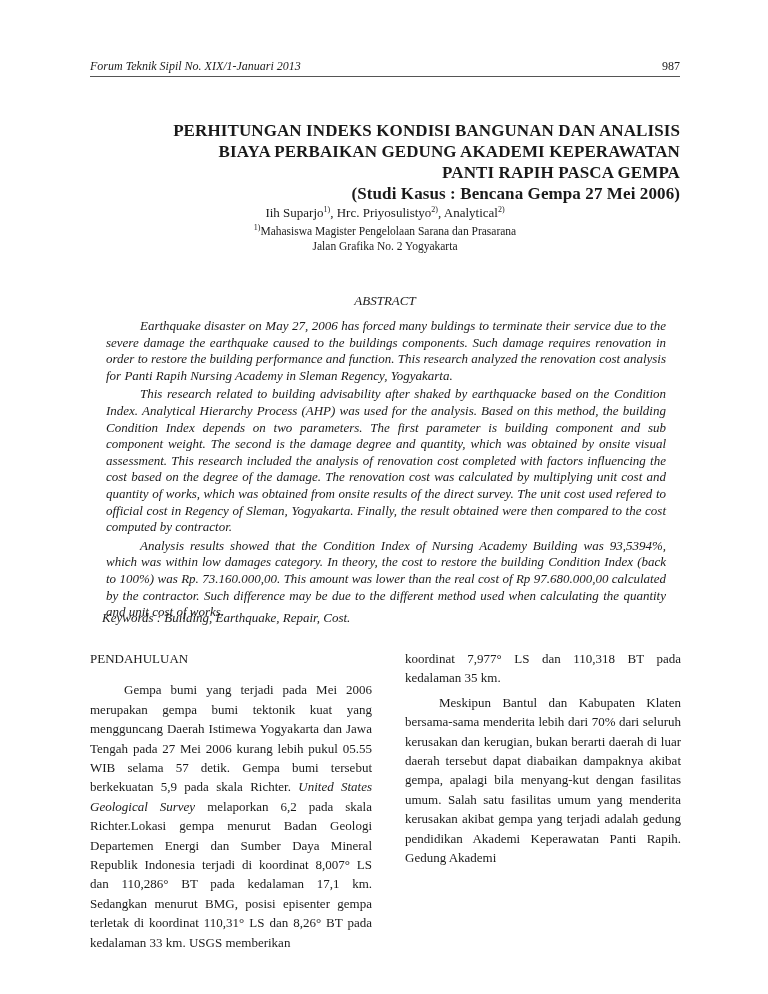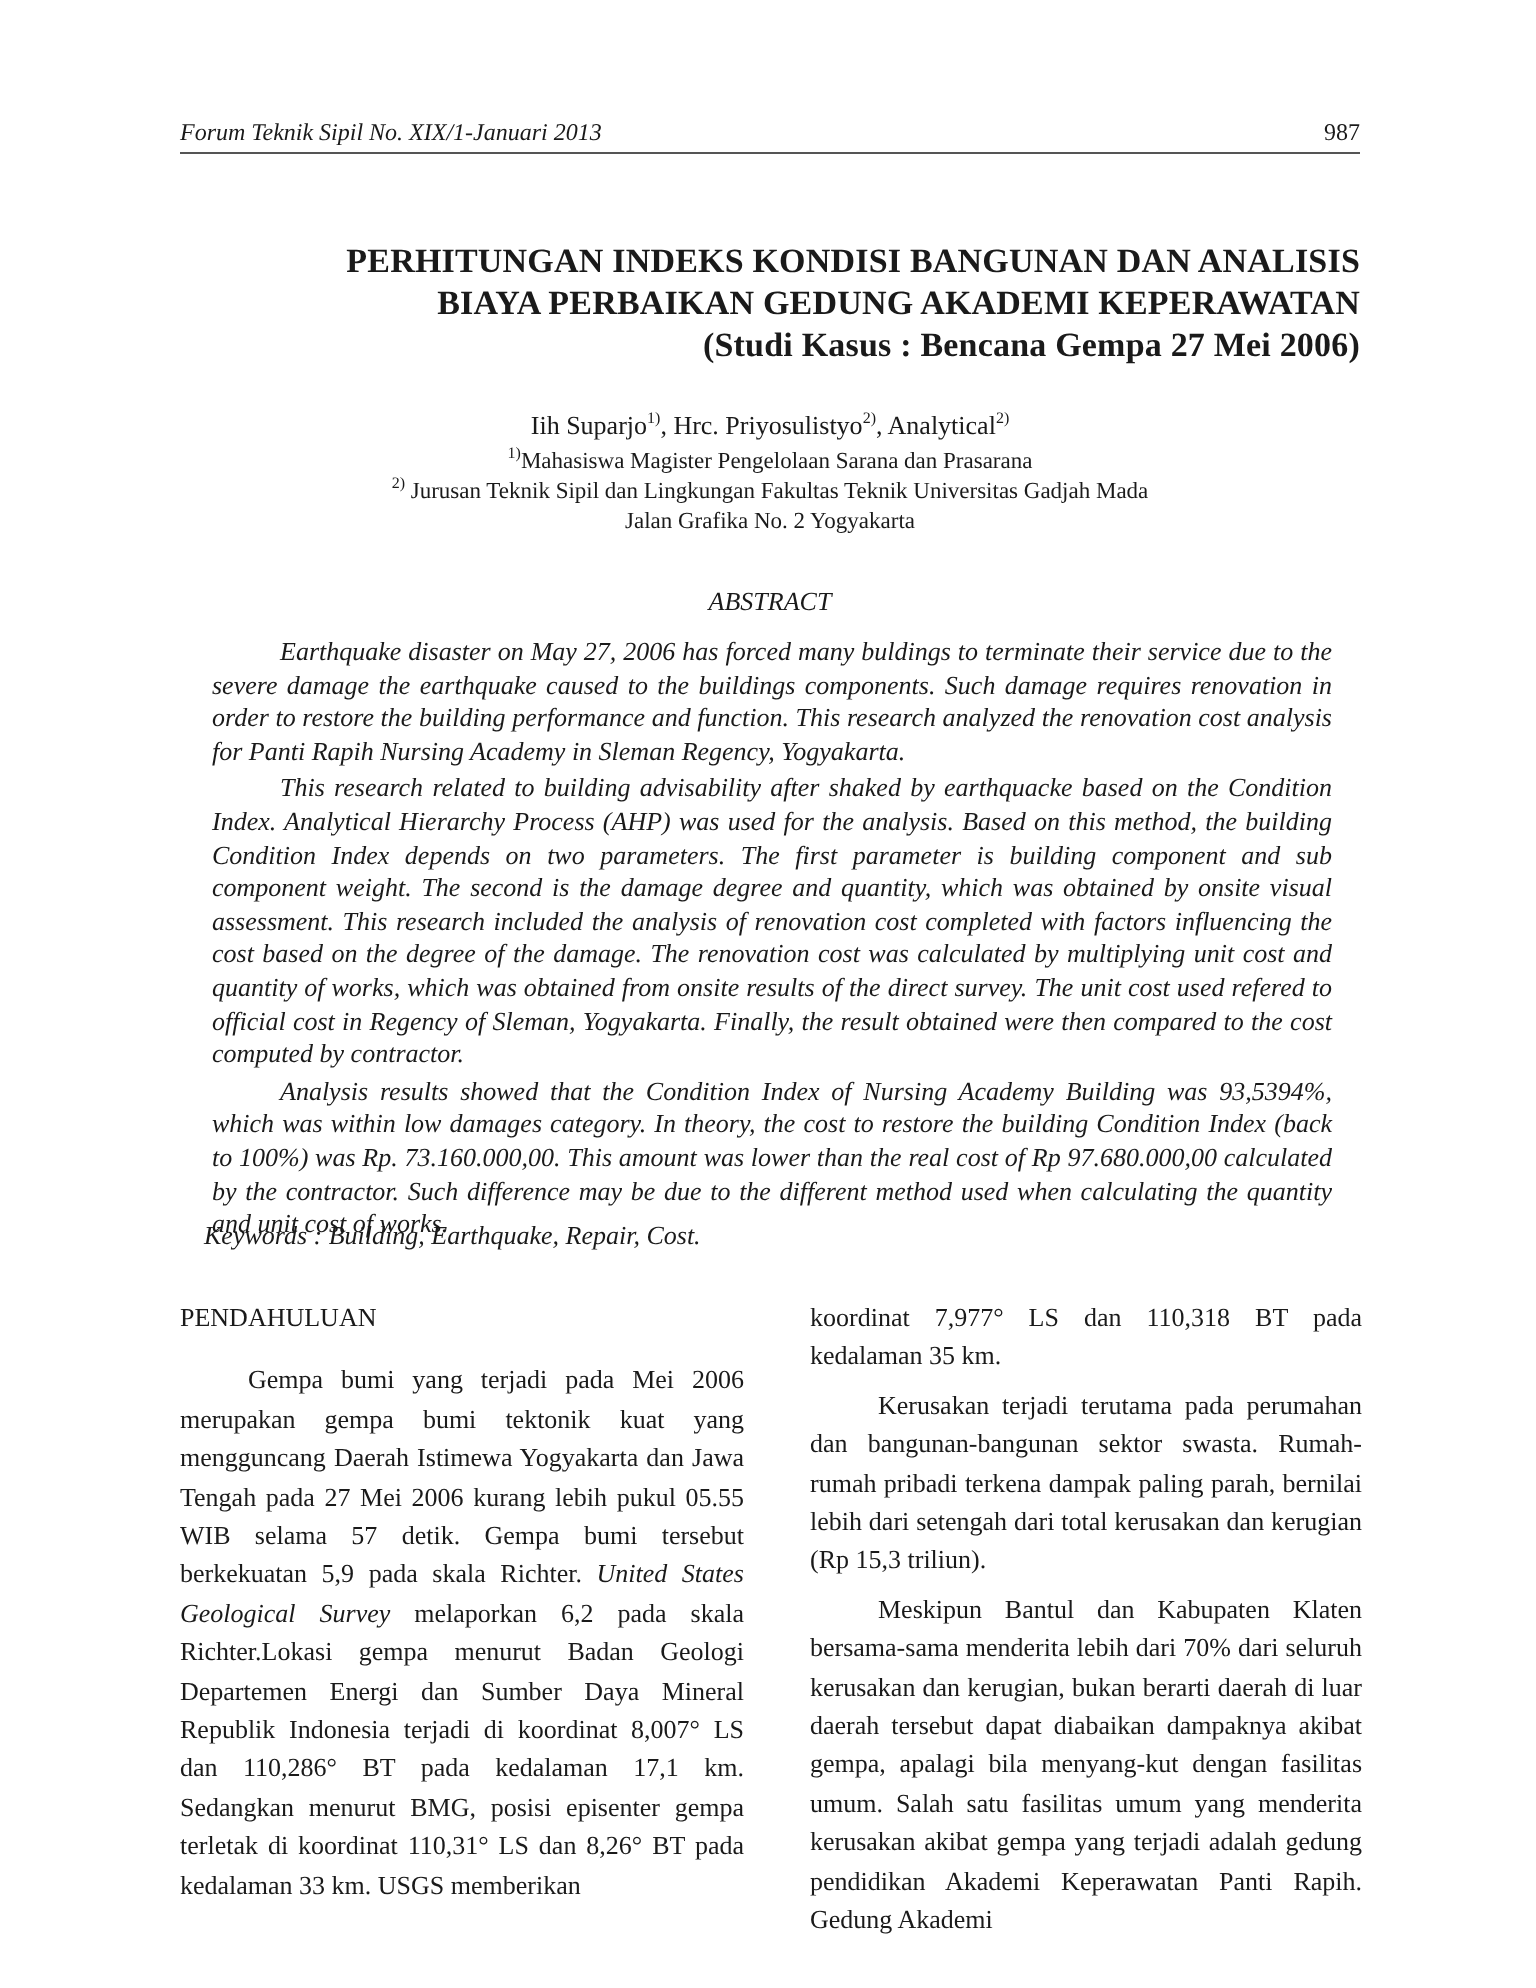--- a/index.html
+++ b/index.html
@@ -36,45 +36,44 @@
 <body>
 
 <div class="header">
   <span class="journal">Forum Teknik Sipil No. XIX/1-Januari 2013</span>
   <span>987</span>
 </div>
 
 <div class="title-block">
   <div class="title-line">PERHITUNGAN INDEKS KONDISI BANGUNAN DAN ANALISIS</div>
   <div class="title-line">BIAYA PERBAIKAN GEDUNG AKADEMI KEPERAWATAN</div>
+  <div class="title-line">PANTI RAPIH PASCA GEMPA</div>
   <div class="title-line">(Studi Kasus : Bencana Gempa 27 Mei 2006)</div>
 </div>
 
 <div class="authors">
   <span>Iih Suparjo</span><sup>1)</sup><span>, </span><span>Hrc. Priyosulistyo</span><sup>2)</sup><span>, </span><span>Analytical</span><sup>2)</sup>
 </div>
 
 <div class="affil">
   <div><sup>1)</sup><span>Mahasiswa Magister Pengelolaan Sarana dan Prasarana</span></div>
-  <div><sup>2)</sup><span> Jurusan Teknik Sipil dan Lingkungan Fakultas Teknik Universitas Gadjah Mada</span></div>
   <div>Jalan Grafika No. 2 Yogyakarta</div>
 </div>
 
 <div class="abstract-heading">ABSTRACT</div>
 
 <div class="abstract">
   <p>Earthquake disaster on May 27, 2006 has forced many buldings to terminate their service due to the severe damage the earthquake caused to the buildings components. Such damage requires renovation in order to restore the building performance and function. This research analyzed the renovation cost analysis for Panti Rapih Nursing Academy in Sleman Regency, Yogyakarta.</p>
   <p>This research related to building advisability after shaked by earthquacke based on the Condition Index. Analytical Hierarchy Process (AHP) was used for the analysis. Based on this method, the building Condition Index depends on two parameters. The first parameter is building component and sub component weight. The second is the damage degree and quantity, which was obtained by onsite visual assessment. This research included the analysis of renovation cost completed with factors influencing the cost based on the degree of the damage. The renovation cost was calculated by multiplying unit cost and quantity of works, which was obtained from onsite results of the direct survey. The unit cost used refered to official cost in Regency of Sleman, Yogyakarta. Finally, the result obtained were then compared to the cost computed by contractor.</p>
   <p>Analysis results showed that the Condition Index of Nursing Academy Building was 93,5394%, which was within low damages category. In theory, the cost to restore the building Condition Index (back to 100%) was Rp. 73.160.000,00. This amount was lower than the real cost of Rp 97.680.000,00 calculated by the contractor. Such difference may be due to the different method used when calculating the quantity and unit cost of works.</p>
 </div>
 
 <div class="keywords">Keywords : Building, Earthquake, Repair, Cost.</div>
 
 <div class="col col-left">
   <div class="section-heading">PENDAHULUAN</div>
   <p><span>Gempa bumi yang terjadi pada Mei 2006 merupakan gempa bumi tektonik kuat yang mengguncang Daerah Istimewa Yogyakarta dan Jawa Tengah pada 27 Mei 2006 kurang lebih pukul 05.55 WIB selama 57 detik. Gempa bumi tersebut berkekuatan 5,9 pada skala Richter. </span><em>United States Geological Survey</em><span> melaporkan 6,2 pada skala Richter.Lokasi gempa menurut Badan Geologi Departemen Energi dan Sumber Daya Mineral Republik Indonesia terjadi di koordinat 8,007° LS dan 110,286° BT pada kedalaman 17,1 km. Sedangkan menurut BMG, posisi episenter gempa terletak di koordinat 110,31° LS dan 8,26° BT pada kedalaman 33 km. USGS memberikan</span></p>
 </div>
 
 <div class="col col-right">
   <p class="noindent">koordinat 7,977° LS dan 110,318 BT pada kedalaman 35 km.</p>
-  <p>Kerusakan terjadi terutama pada perumahan dan bangunan-bangunan sektor swasta. Rumah-rumah pribadi terkena dampak paling parah, bernilai lebih dari setengah dari total kerusakan dan kerugian (Rp 15,3 triliun).</p>
   <p>Meskipun Bantul dan Kabupaten Klaten bersama-sama menderita lebih dari 70% dari seluruh kerusakan dan kerugian, bukan berarti daerah di luar daerah tersebut dapat diabaikan dampaknya akibat gempa, apalagi bila menyang-kut dengan fasilitas umum. Salah satu fasilitas umum yang menderita kerusakan akibat gempa yang terjadi adalah gedung pendidikan Akademi Keperawatan Panti Rapih. Gedung Akademi</p>
 </div>
 
 </body></html>

